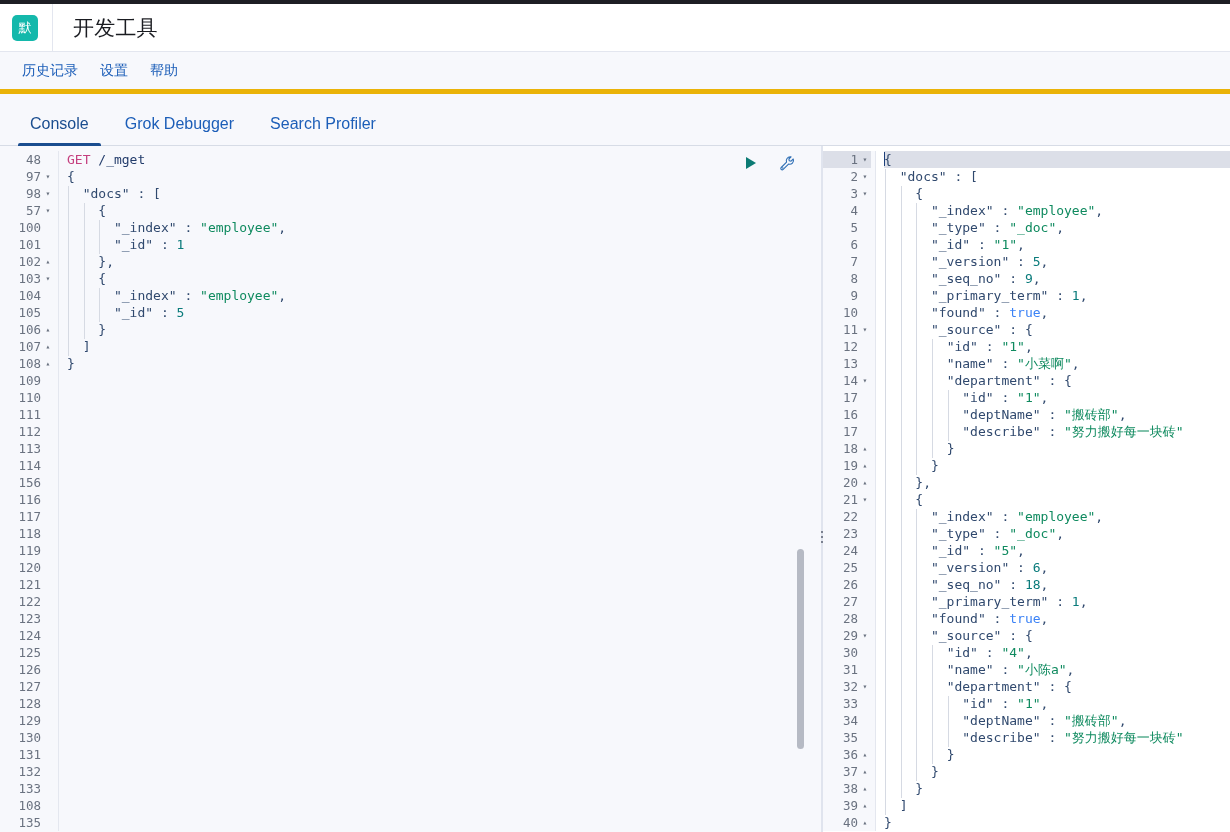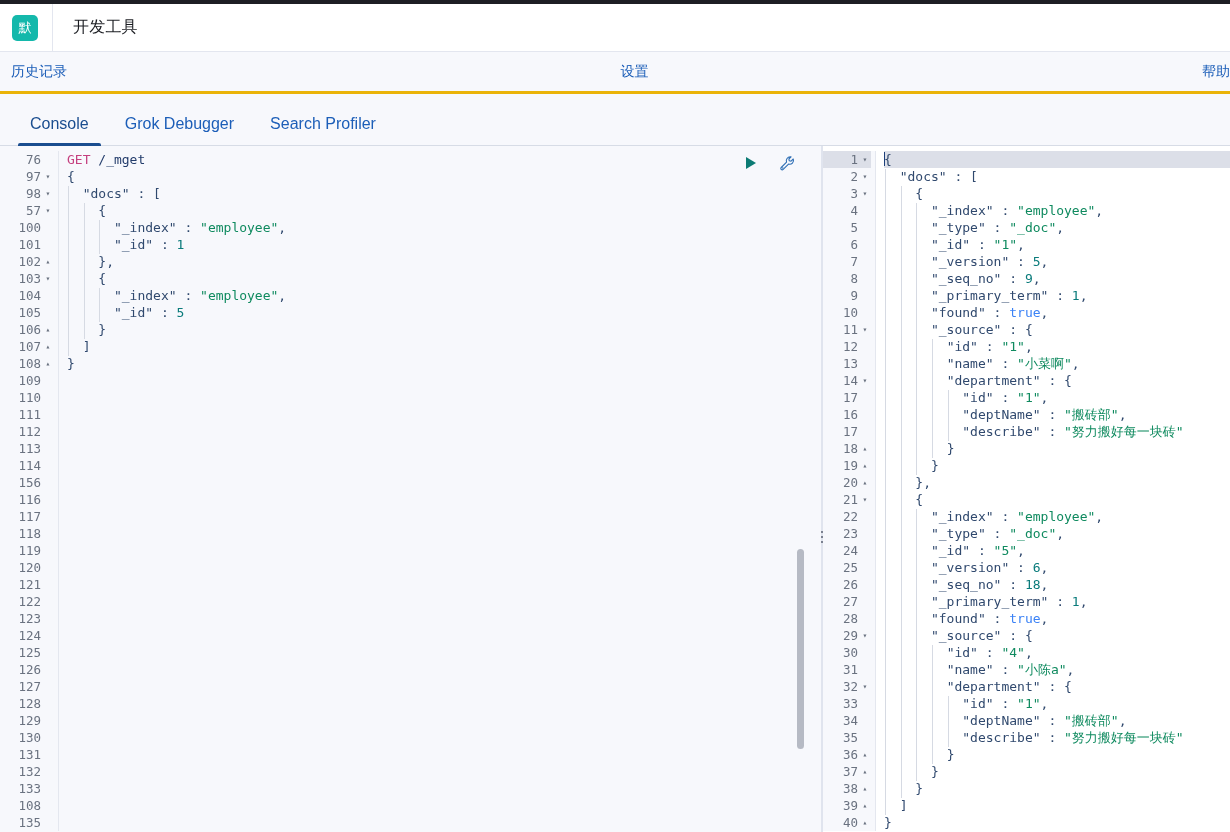--- a/index.html
+++ b/index.html
@@ -36,36 +36,35 @@
     display: flex; align-items: center; justify-content: center;
     flex: 0 0 auto;
   }
   .header-divider {
     width: 1px;
     height: 48px;
     background: #e3e6ef;
     margin-left: 14px;
   }
   .header-title {
-    font-size: 16px;
+    font-size: 21px;
     color: #1a1c21;
     margin-left: 20px;
     letter-spacing: 0.2px;
   }
 
   
   .navbar {
     height: 42px;
     background: #f7f8fc;
     display: flex;
     align-items: center;
-    padding-left: 11px;
-    border-bottom: 3px solid #eab308;
+    padding-left: 22px;
+    border-bottom: 5px solid #eab308;
     gap: 22px;
-    justify-content: space-between;
   }
   .nav-link {
     font-size: 14px;
     color: #1c5eb8;
     cursor: pointer;
     white-space: nowrap;
   }
 
   
   .tabbar {
@@ -321,21 +320,21 @@
         <svg width="17" height="17" viewBox="0 0 20 20" aria-hidden="true">
           <path d="M13.2 2.2a4.6 4.6 0 0 0-4.3 6.2L2.6 14.7a1.6 1.6 0 0 0 2.3 2.3l6.3-6.3a4.6 4.6 0 0 0 5.6-6l-2.6 2.6-2.1-.5-.5-2.1 2.6-2.5z" fill="none" stroke="#2f6fb5" stroke-width="1.3" stroke-linejoin="round"></path>
           <circle cx="4.4" cy="15.4" r="0.9" fill="#2f6fb5"></circle>
         </svg>
       </button>
     </div>
 
     <div class="code-area">
       <div class="gutter" id="req-gutter">
           <div class="gutter-row">
-            <span class="gutter-num">76</span>
+            <span class="gutter-num">48</span>
             <span class="fold blank">▾</span>
           </div>
           <div class="gutter-row">
             <span class="gutter-num">97</span>
             <span class="fold">▾</span>
           </div>
           <div class="gutter-row">
             <span class="gutter-num">98</span>
             <span class="fold">▾</span>
           </div>

